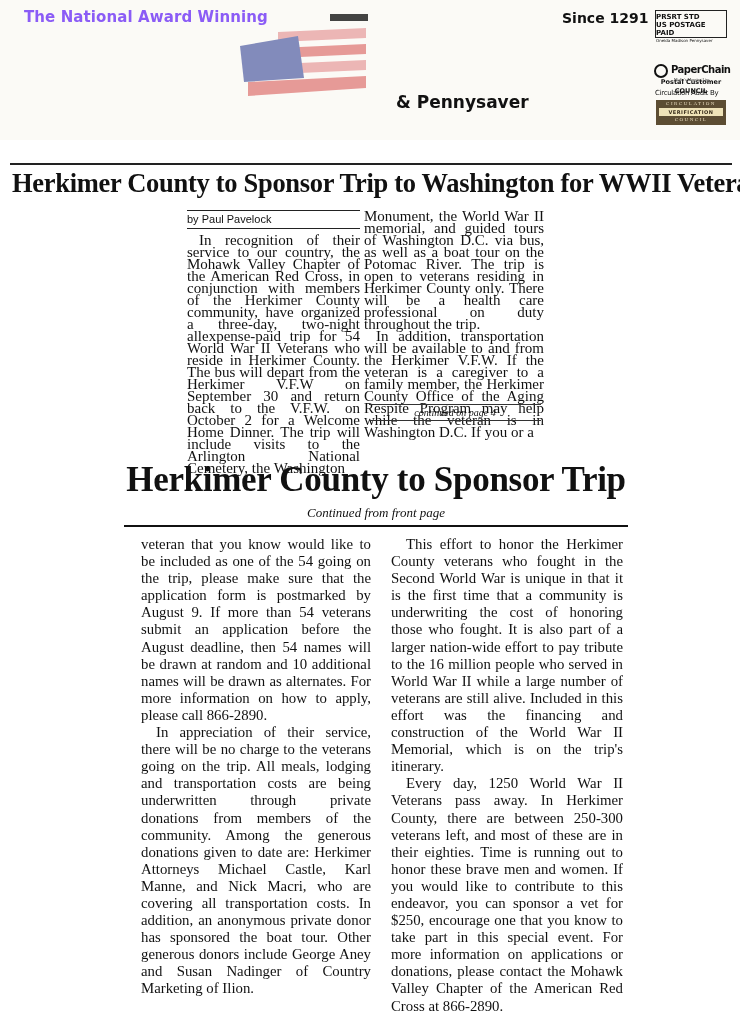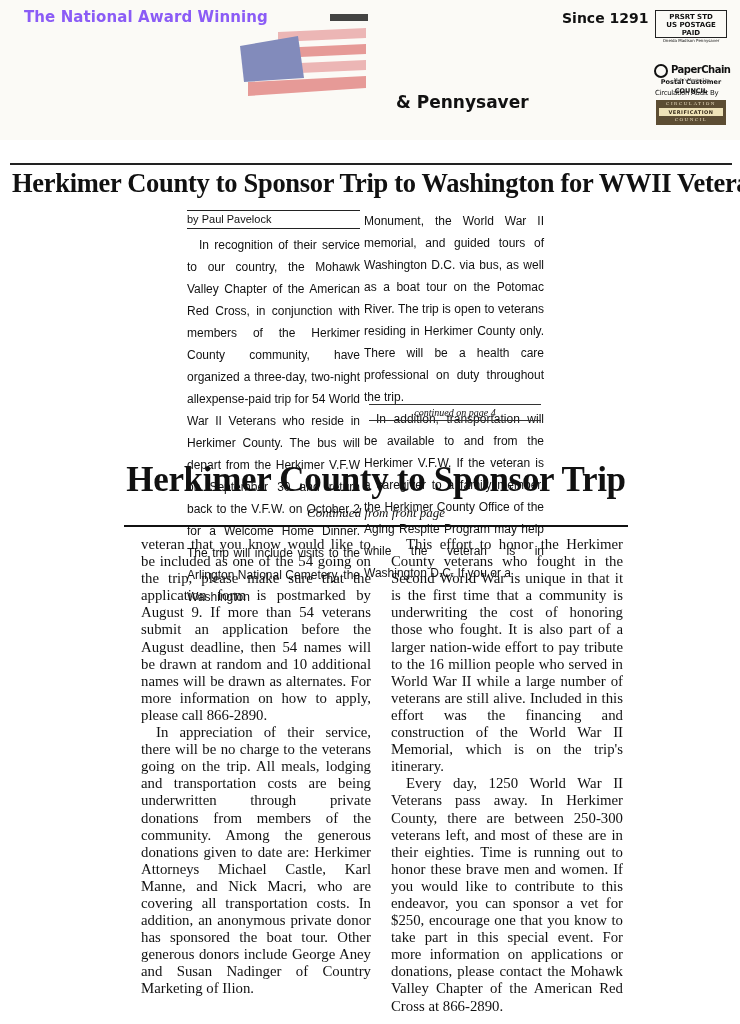--- a/index.html
+++ b/index.html
@@ -10,39 +10,39 @@
   .masthead { position: absolute; left: 0; top: 0; width: 740px; height: 140px; background: #fbfaf6; }
   .tagline-top { position: absolute; left: 24px; top: 8px; font-family: "DejaVu Sans", sans-serif; font-weight: bold; font-size: 15px; color: #8b5cf6; letter-spacing: 0.1px; }
   .since { position: absolute; left: 562px; top: 10px; font-family: "DejaVu Sans", sans-serif; font-weight: bold; font-size: 14px; }
   .flag { position: absolute; left: 238px; top: 12px; width: 130px; height: 92px; }
   .title-main { position: absolute; left: 6px; top: 8px; font-family: "Liberation Serif", serif; font-size: 88px; line-height: 110px; color: #0c0c0c; letter-spacing: -1px; white-space: nowrap; }
   .pennysaver { position: absolute; left: 396px; top: 92px; font-family: "DejaVu Sans", sans-serif; font-weight: bold; font-size: 17px; color: #111; }
   .edition-line { position: absolute; left: 6px; top: 118px; width: 638px; border-top: 2px solid #555; padding-top: 2px; font-family: "DejaVu Sans", sans-serif; font-size: 12px; color: #111; white-space: nowrap; }
   .edition-line .mailed { color: #888; }
   .edition-line .sep { margin: 0 5px; }
 
-  .postal-box { position: absolute; left: 655px; top: 10px; width: 72px; height: 28px; border: 1.5px solid #222; text-align: center; font-family: "DejaVu Sans", sans-serif; font-weight: bold; line-height: 8px; padding-top: 2px; }
+  .postal-box { position: absolute; left: 655px; top: 10px; width: 72px; height: 28px; border: 1.5px solid #222; text-align: left; font-family: "DejaVu Sans", sans-serif; font-weight: bold; line-height: 8px; padding-top: 2px; }
   .postal-box .l1 { font-size: 7px; }
   .postal-box .l2 { font-size: 7px; }
   .postal-box .l3 { font-size: 4px; font-weight: normal; }
   .postal-customer { position: absolute; left: 655px; top: 42px; width: 72px; text-align: center; font-family: "DejaVu Sans", sans-serif; font-weight: bold; font-size: 6.5px; line-height: 9px; margin-top: 36px; }
   .paperchain { position: absolute; left: 654px; top: 64px; width: 80px; height: 22px; }
   .paperchain .logo { position: absolute; left: 0; top: 0; width: 14px; height: 14px; border: 2.5px solid #111; border-radius: 50%; }
   .paperchain .name { position: absolute; left: 17px; top: 0; font-family: "DejaVu Sans", sans-serif; font-weight: bold; font-size: 10px; letter-spacing: -0.5px; }
   .paperchain .sub { position: absolute; left: 20px; top: 13px; font-size: 4px; color: #333; }
   .circ-label { position: absolute; left: 655px; top: 89px; font-family: "DejaVu Sans", sans-serif; font-size: 7px; letter-spacing: -0.3px; }
   .circ-badge { position: absolute; left: 656px; top: 100px; width: 70px; height: 25px; background: #5c4d33; color: #e9dcbf; text-align: center; font-size: 5px; line-height: 8px; letter-spacing: 1.5px; }
   .circ-badge .mid { background: #efe3b8; color: #3a2f1d; font-family: "DejaVu Sans", sans-serif; font-weight: bold; letter-spacing: 0.5px; margin: 0 3px; }
 
   
   .rule-top { position: absolute; left: 10px; top: 163px; width: 722px; height: 2px; background: #222; }
   .headline1 { position: absolute; left: 12px; top: 168px; width: 724px; font-family: "Liberation Serif", serif; font-size: 26.5px; white-space: nowrap; letter-spacing: -0.3px; }
   .front-cols { position: absolute; left: 187px; top: 210px; width: 360px; height: 220px; }
   .byline { position: absolute; left: 0; top: 0; width: 173px; font-family: "Liberation Sans", sans-serif; font-size: 11px; border-top: 1.5px solid #222; border-bottom: 1.5px solid #222; padding: 2px 0 2px 0; line-height: 13px; font-stretch: condensed; }
-  .fcol { position: absolute; font-family: Liberation Sans, sans-serif; font-size: 12px; line-height: 22px; text-align: justify; }
+  .fcol { position: absolute; font-family: Liberation Serif, serif; font-size: 15px; line-height: 12px; text-align: justify; }
   .fcol.c1 { left: 0; top: 24px; width: 173px; }
   .fcol.c2 { left: 177px; top: 0; width: 180px; }
   .fcol p { text-indent: 12px; }
   .continued-on { position: absolute; left: 182px; top: 194px; width: 172px; border-top: 1px solid #333; border-bottom: 1px solid #333; text-align: center; font-style: italic; font-size: 10px; padding: 2px 0; }
 
   
   .headline2 { position: absolute; left: 124px; top: 460px; width: 504px; text-align: center; font-family: "Liberation Serif", serif; font-size: 35px; letter-spacing: -0.3px; white-space: nowrap; }
   .cont-from { position: absolute; left: 124px; top: 505px; width: 504px; text-align: center; font-style: italic; font-size: 13px; }
   .rule-cont { position: absolute; left: 124px; top: 525px; width: 504px; height: 2px; background: #111; }
   .bcol { position: absolute; top: 536px; width: 254px; font-family: "Liberation Serif", serif; font-size: 14.8px; line-height: 17.1px; text-align: justify; }

